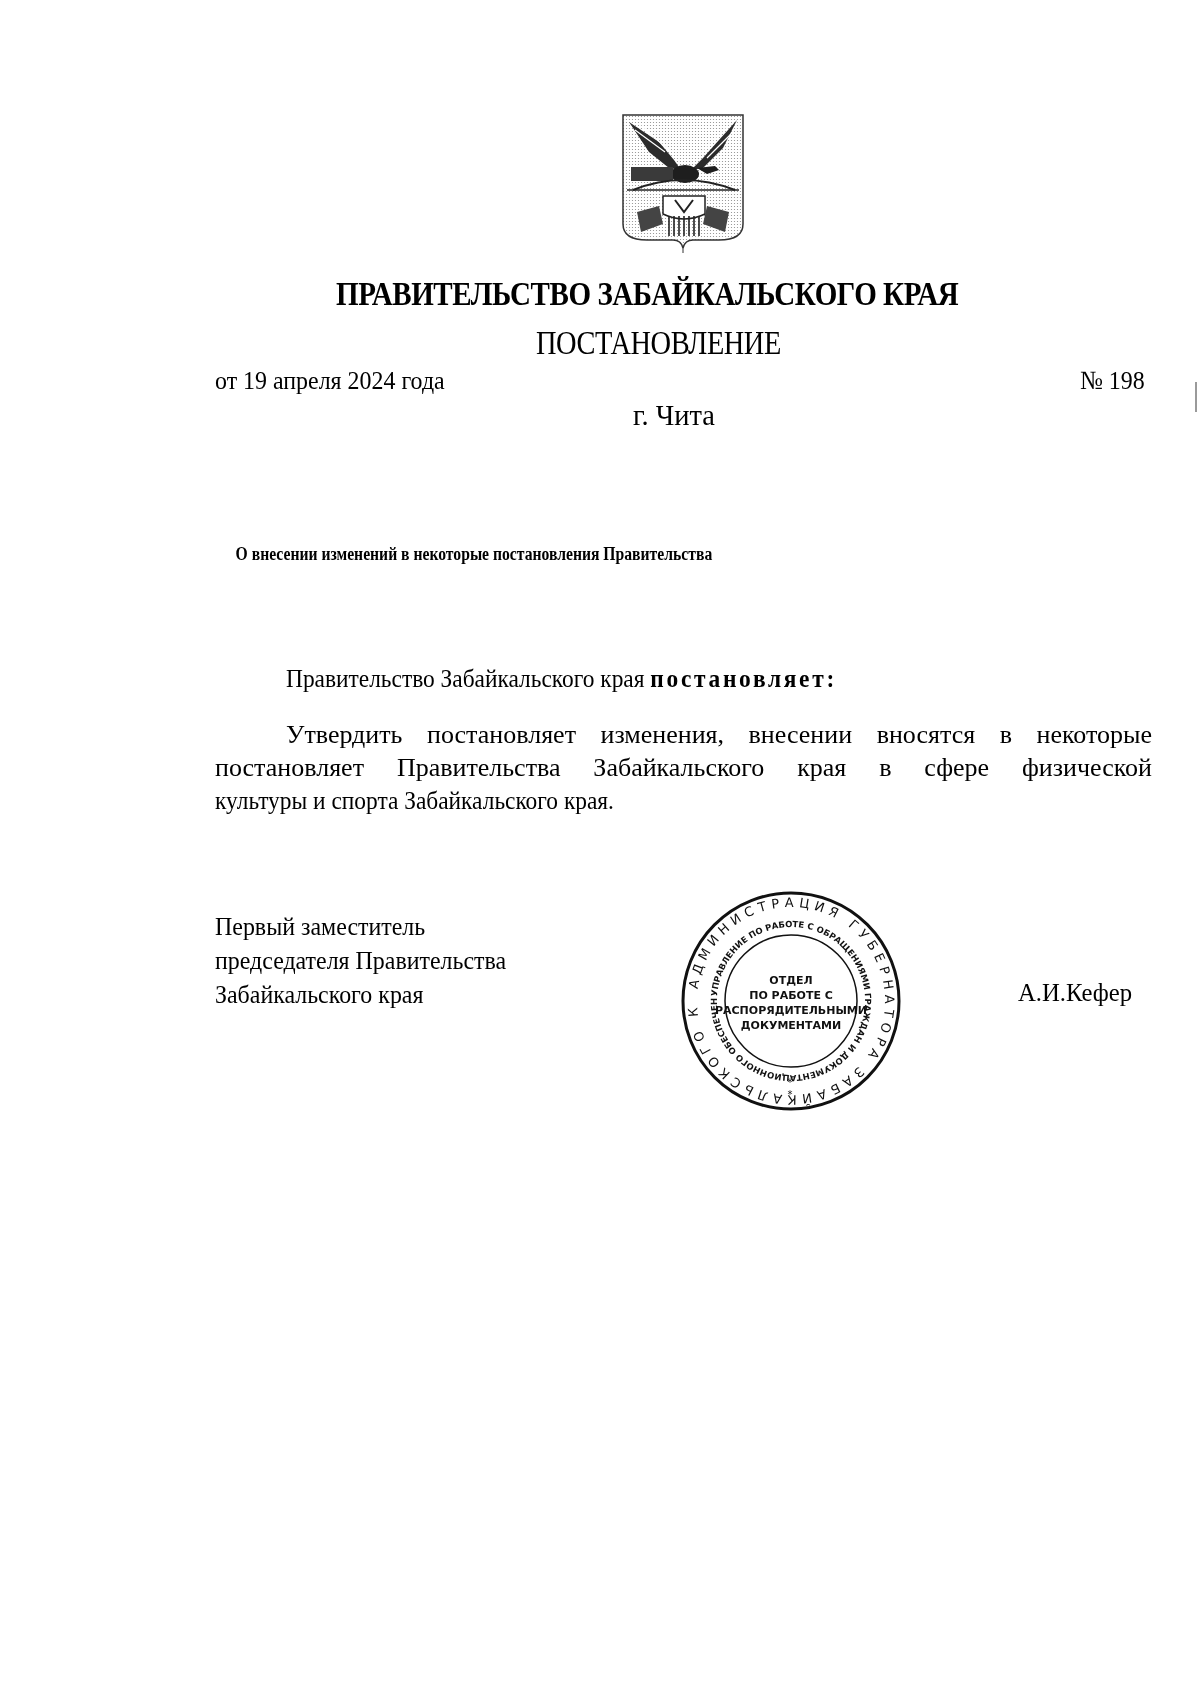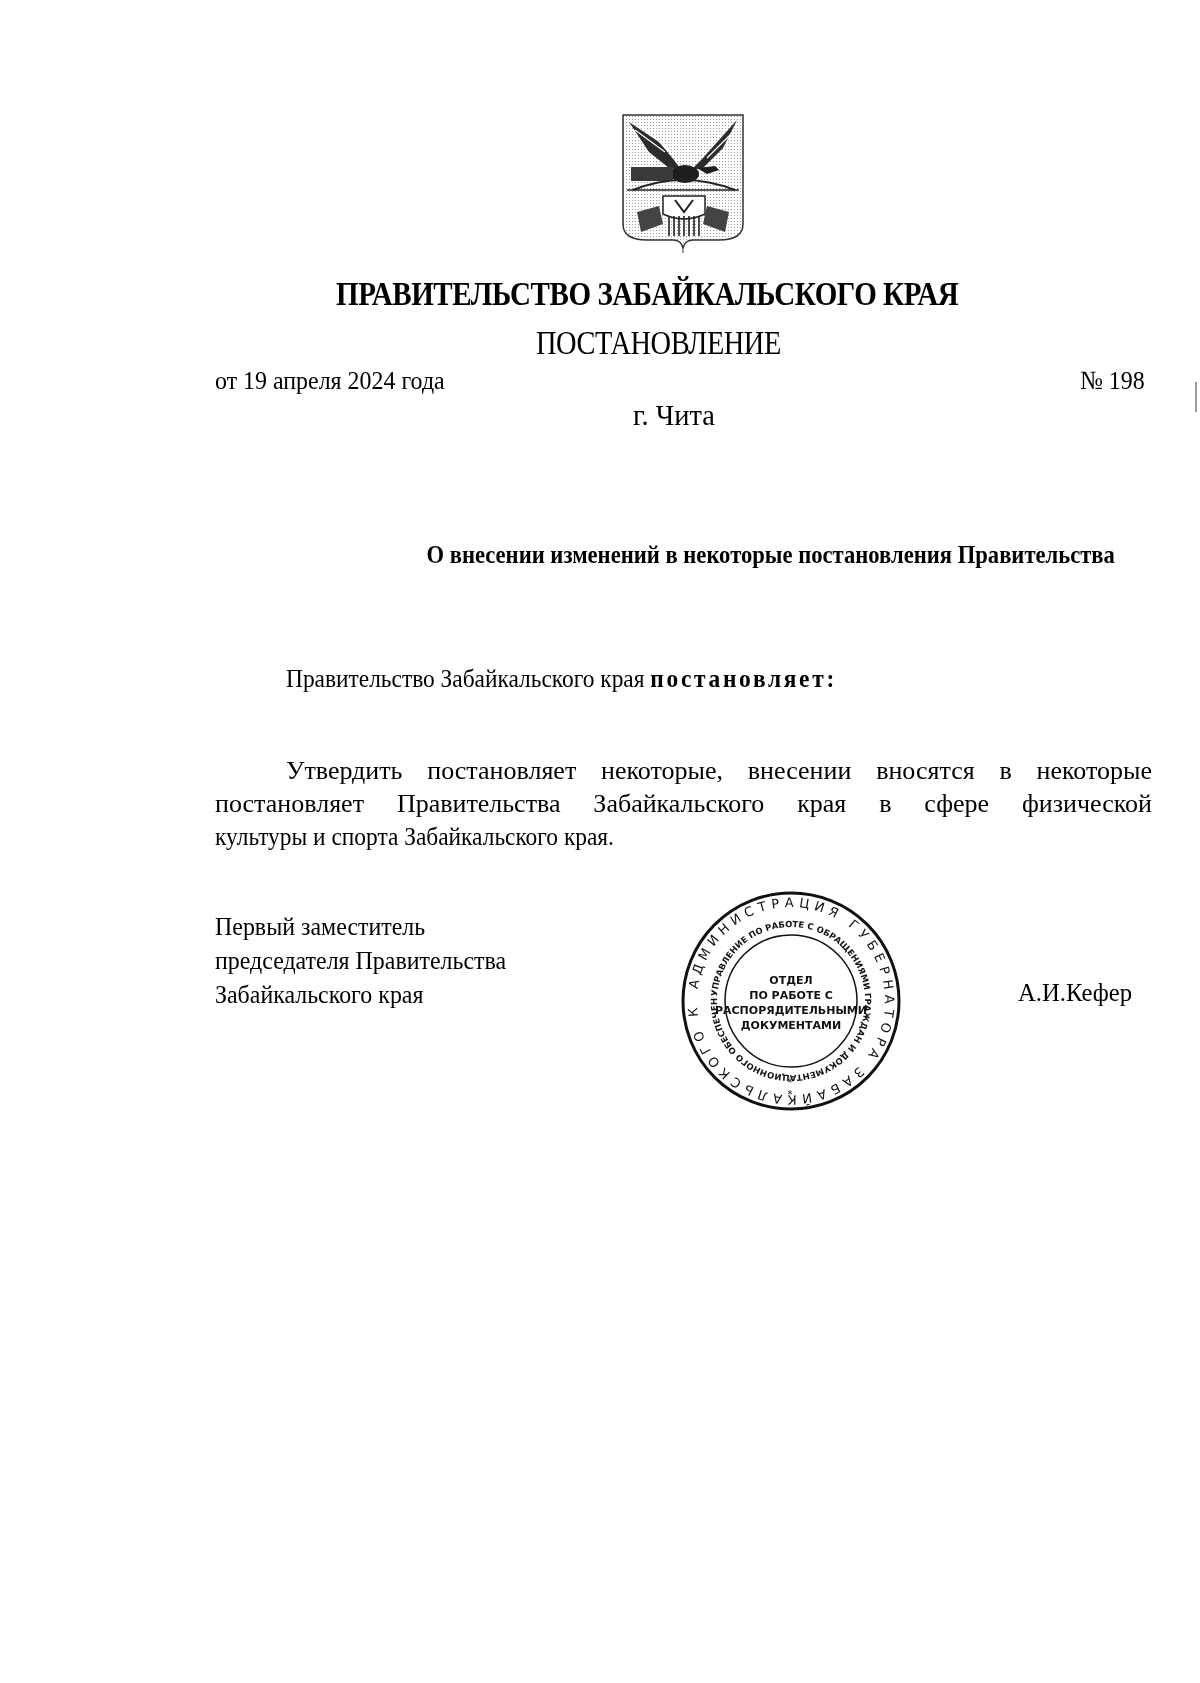--- a/index.html
+++ b/index.html
@@ -10,28 +10,28 @@
   #coat { left: 619px; top: 112px; width: 128px; height: 142px; }
 
   #title { left: 336px; top: 276px; font-size: 33px; font-weight: bold; letter-spacing: -0.5px;
            transform: scaleX(0.88); transform-origin: 0 0; }
   #doctype { left: 536px; top: 325px; font-size: 33px; letter-spacing: -0.5px;
              transform: scaleX(0.86); transform-origin: 0 0; }
   #date { left: 215px; top: 366px; font-size: 26px; transform: scaleX(0.92); transform-origin: 0 0; }
   #number { left: 1080px; top: 366px; font-size: 26px; transform: scaleX(0.92); transform-origin: 0 0; }
   #city { left: 633px; top: 398px; font-size: 30px; transform: scaleX(0.95); transform-origin: 0 0; }
 
-  #heading { left: 200px; top: 538px; width: 966px; text-align: right; font-size: 26px; font-weight: bold; line-height: 33px; }
+  #heading { left: 200px; top: 538px; width: 966px; text-align: left; font-size: 18px; font-weight: bold; line-height: 33px; }
   #heading div { white-space: nowrap; }
   #heading .inner { display: inline-block; transform: scaleX(0.87); }
 
   #resolves { left: 286px; top: 664px; font-size: 26px; transform: scaleX(0.90); transform-origin: 0 0; }
   #resolves .spaced { font-weight: bold; letter-spacing: 3px; }
 
-  #para { left: 215px; top: 718px; width: 937px; font-size: 26px; line-height: 33px; margin-top: 36px; }
+  #para { left: 215px; top: 718px; width: 937px; font-size: 26px; line-height: 33px; }
   #para .line { position: relative; height: 33px; white-space: nowrap; }
   #para .just { display: flex; justify-content: space-between; }
   #para .indent { padding-left: 71px; }
 
   #sig-title { left: 215px; top: 910px; font-size: 26px; line-height: 34px; transform: scaleX(0.92); transform-origin: 0 0; }
   #sig-name { left: 1018px; top: 978px; font-size: 26px; transform: scaleX(0.95); transform-origin: 0 0; }
 
   #stamp { left: 680px; top: 890px; width: 222px; height: 222px; }
   #scan-mark { left: 1195px; top: 382px; width: 2px; height: 30px; background: #9a9a9a; }
 </style>
@@ -89,21 +89,21 @@
 </div>
 
 <div id="resolves" class="abs">
   <span>Правительство Забайкальского края </span><span class="spaced">постановляет:</span>
 </div>
 
 <div id="para" class="abs">
   <div class="line just indent">
     <span>Утвердить</span>
     <span>постановляет</span>
-    <span>некоторые,</span>
+    <span>изменения,</span>
     <span>внесении</span>
     <span>вносятся</span>
     <span>в</span>
     <span>некоторые</span>
   </div>
   <div class="line just">
     <span>постановляет</span>
     <span>Правительства</span>
     <span>Забайкальского</span>
     <span>края</span>

